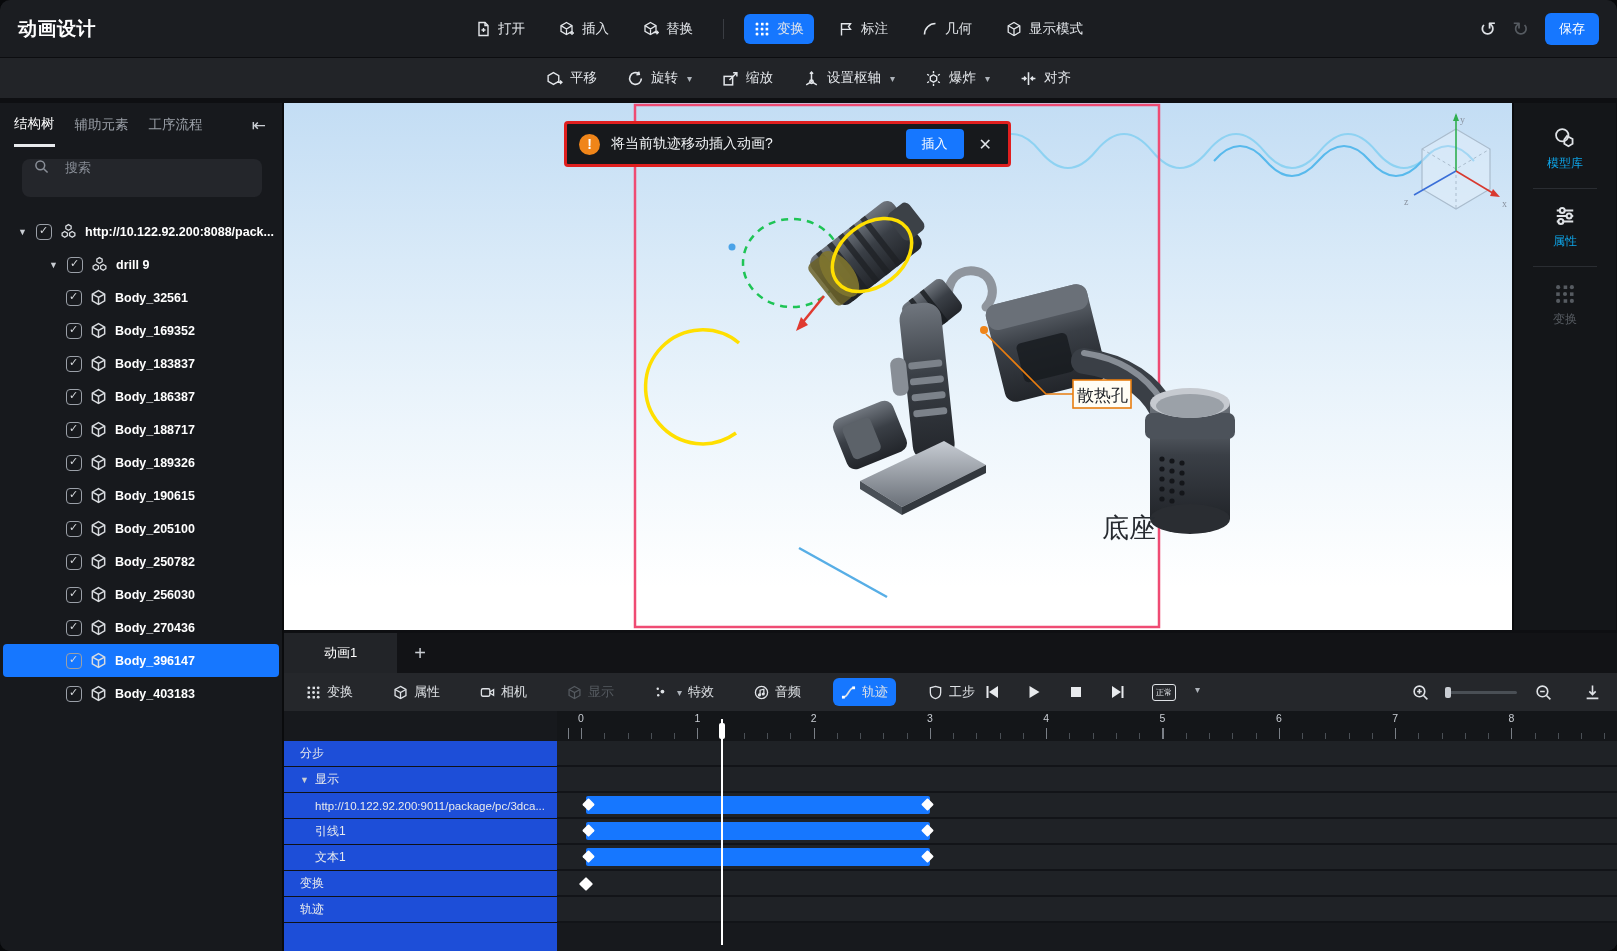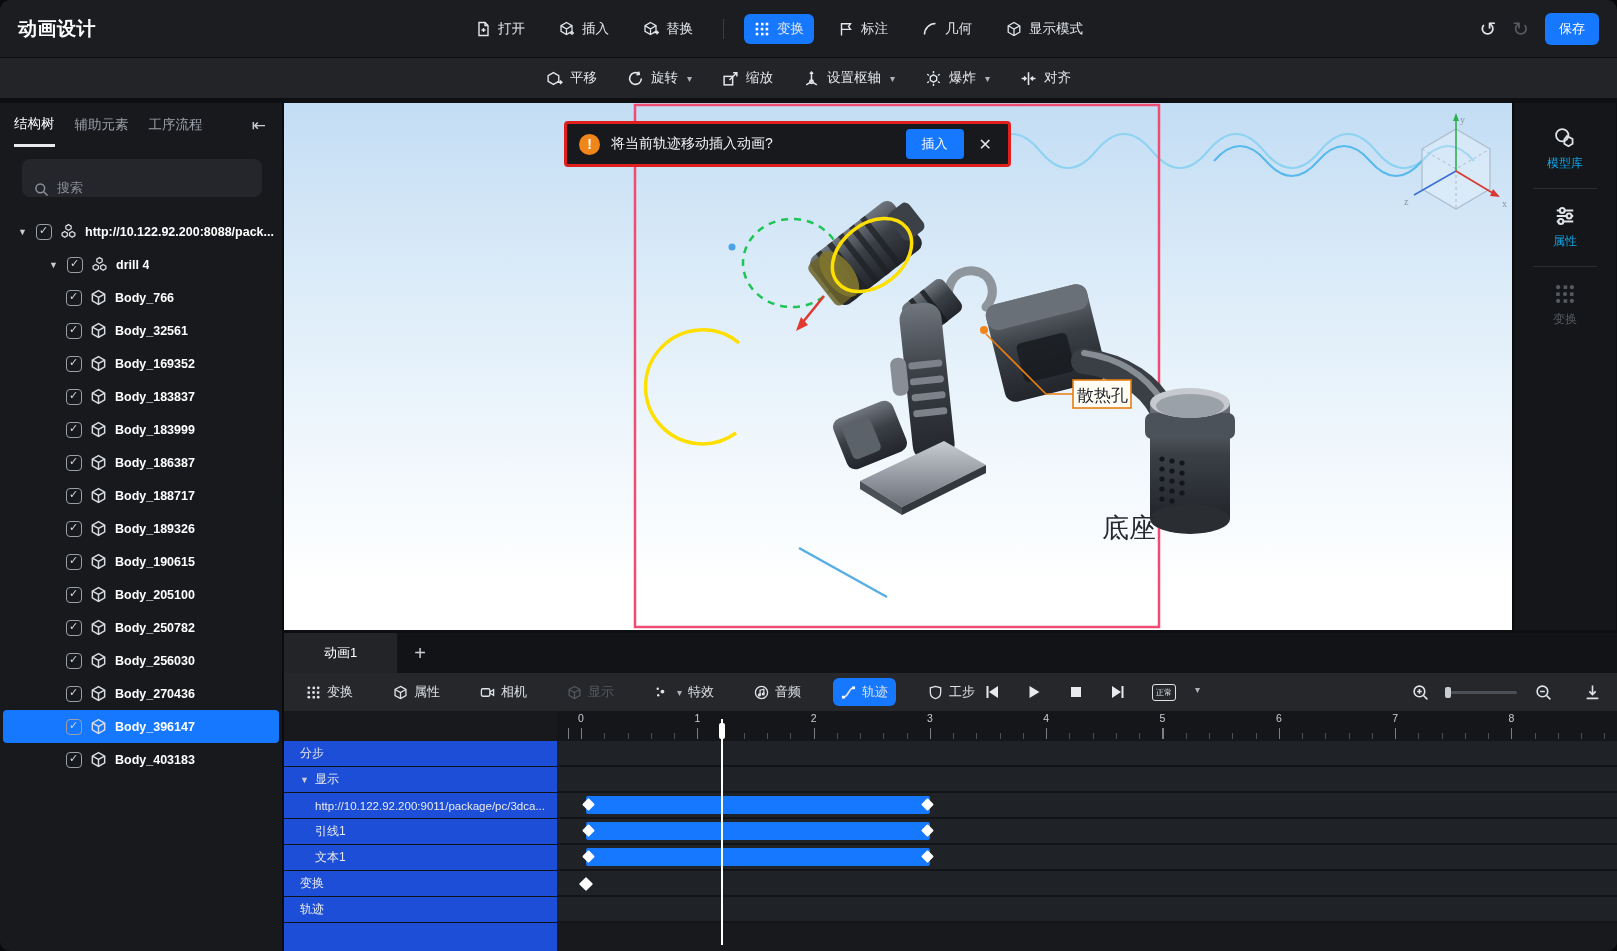--- a/index.html
+++ b/index.html
@@ -29,21 +29,21 @@
 
   
   .content { display:flex; height:853px; background:#0e0f12; }
 
   
   .sidebar { width:284px; background:#17191d; border-right:2px solid #0a0b0d; display:flex; flex-direction:column; margin-top:5px; }
   .side-tabs { display:flex; align-items:center; height:44px; padding:0 14px; gap:20px; position:relative; }
   .side-tab { font-size:13.5px; color:#9ba0a8; cursor:pointer; padding:11px 0; }
   .side-tab.active { color:#fff; border-bottom:3px solid #e8eaed; }
   .collapse-btn { position:absolute; right:16px; color:#c9cdd3; font-size:17px; cursor:pointer; }
-  .search-box { margin:12px 20px 14px 22px; height:38px; background:#24262b; border-radius:8px; display:flex; align-items:flex-end; padding:0 12px; gap:8px; }
+  .search-box { margin:12px 20px 14px 22px; height:38px; background:#24262b; border-radius:8px; display:flex; align-items:flex-start; padding:0 12px; gap:16px; }
   .search-box svg { width:15px; height:15px; stroke:#8a8f98; }
   .search-ph { color:#8a8f98; font-size:13px; }
   .tree { flex:1; overflow:hidden; padding-top:4px; }
   .tree-row { height:33px; display:flex; align-items:center; gap:8px; color:#fff; font-size:12.5px; font-weight:bold; cursor:pointer; margin:0 3px; border-radius:4px; padding-left:15px; }
   .tree-row.lvl1 { padding-left:48px; }
   .tree-row.lvl2 { padding-left:63px; }
   .tree-row.selected { background:#1677ff; }
   .tw-caret { color:#c9cdd3; font-size:9px; width:10px; }
   .checkbox { width:16px; height:16px; border:1.5px solid #9ba0a8; border-radius:4px; position:relative; flex:none; }
   .checkbox::after { content:"✓"; position:absolute; left:2px; top:-1px; font-size:11px; color:#d8dbdf; font-weight:normal; }
@@ -375,57 +375,43 @@
               <use href="#ic-asm"></use>
             </svg>
           <span class="tree-label">http://10.122.92.200:8088/pack...</span>
         </div>
         <div class="tree-row lvl1" style="padding-left:46px">
           <span class="tw-caret">▼</span>
           <span class="checkbox"></span>
           <svg viewBox="0 0 16 16">
               <use href="#ic-asm"></use>
             </svg>
-          <span class="tree-label">drill 4</span>
+          <span class="tree-label">drill 9</span>
         </div>
 
         <div class="tree-row lvl2">
             <span class="checkbox"></span>
             <svg viewBox="0 0 16 16">
               <use href="#ic-cube"></use>
             </svg>
-            <span class="tree-label">Body_766</span>
-          </div>
-        <div class="tree-row lvl2">
-            <span class="checkbox"></span>
-            <svg viewBox="0 0 16 16">
-              <use href="#ic-cube"></use>
-            </svg>
             <span class="tree-label">Body_32561</span>
           </div>
         <div class="tree-row lvl2">
             <span class="checkbox"></span>
             <svg viewBox="0 0 16 16">
               <use href="#ic-cube"></use>
             </svg>
             <span class="tree-label">Body_169352</span>
           </div>
         <div class="tree-row lvl2">
             <span class="checkbox"></span>
             <svg viewBox="0 0 16 16">
               <use href="#ic-cube"></use>
             </svg>
             <span class="tree-label">Body_183837</span>
-          </div>
-        <div class="tree-row lvl2">
-            <span class="checkbox"></span>
-            <svg viewBox="0 0 16 16">
-              <use href="#ic-cube"></use>
-            </svg>
-            <span class="tree-label">Body_183999</span>
           </div>
         <div class="tree-row lvl2">
             <span class="checkbox"></span>
             <svg viewBox="0 0 16 16">
               <use href="#ic-cube"></use>
             </svg>
             <span class="tree-label">Body_186387</span>
           </div>
         <div class="tree-row lvl2">
             <span class="checkbox"></span>

